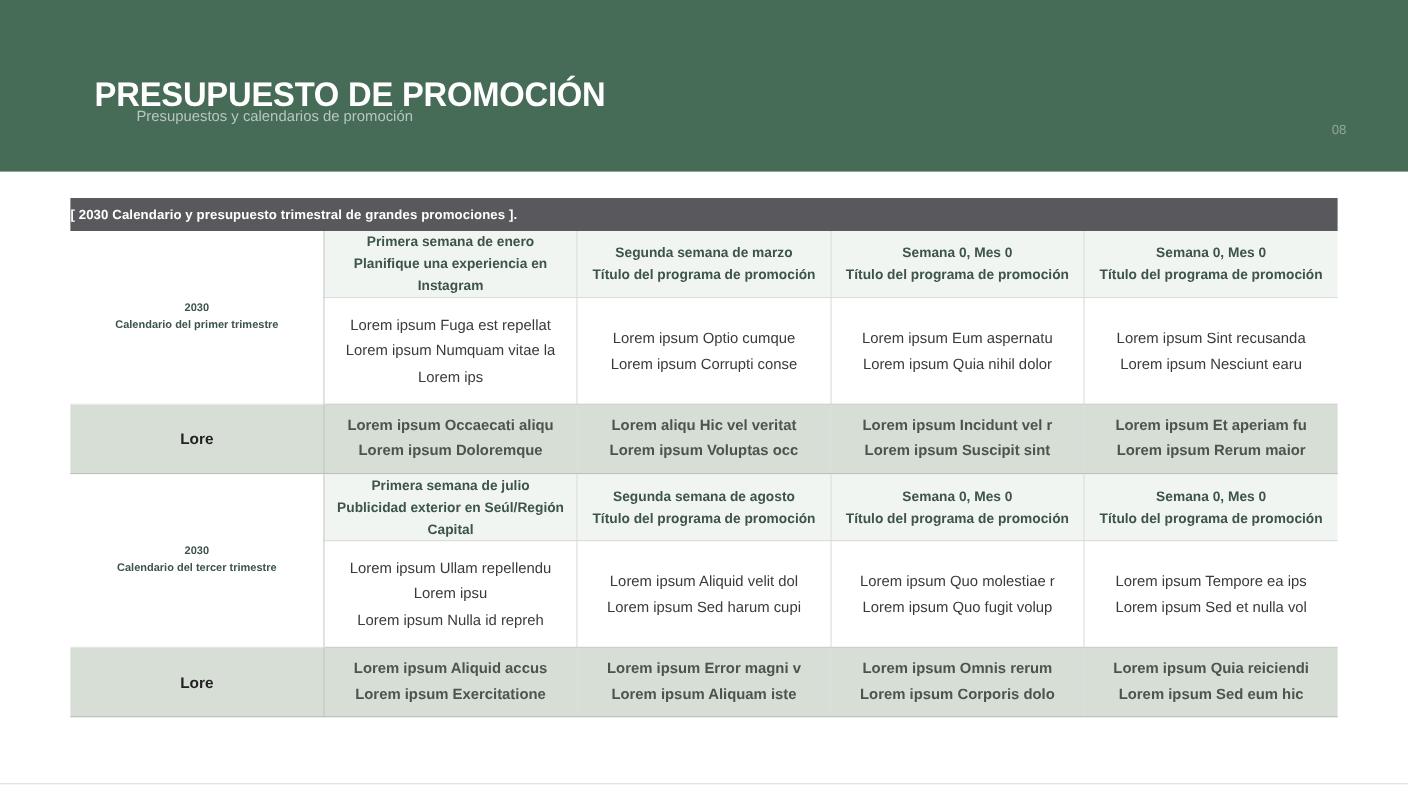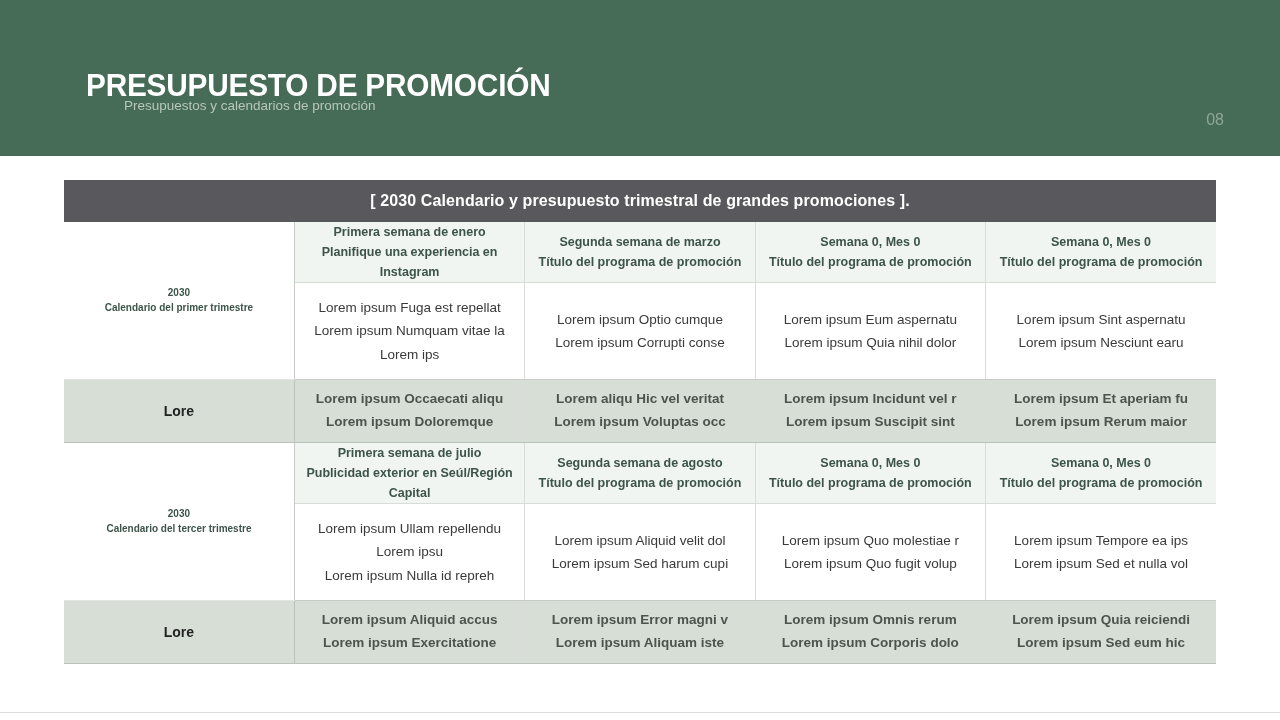--- a/index.html
+++ b/index.html
@@ -49,21 +49,21 @@
     color: #b7c7bc;
     margin-left: 22px;
     white-space: nowrap;
     line-height: 1;
     position: relative;
     top: -2px;
     padding-left: 38px;
   }
   .page-number {
     margin-left: auto;
-    font-size: 16px;
+    font-size: 12px;
     color: #8fa797;
     line-height: 1;
     position: relative;
     top: -3px;
   }
 
   
   .table-wrap {
     position: absolute;
     left: 64px;
@@ -76,24 +76,24 @@
     table-layout: fixed;
   }
   table.sched td, table.sched th {
     padding: 0;
     vertical-align: middle;
   }
 
   .tbl-title {
     background: #59585c;
     color: #ffffff;
-    font-size: 16px;
-    font-weight: bold;
-    text-align: center;
-    height: 42px;
+    font-size: 12px;
+    font-weight: bold;
+    text-align: left;
+    height: 30px;
     letter-spacing: 0.1px;
   }
 
   
   .label-cell {
     width: 172px;
     background: #ffffff;
     text-align: center;
     color: #3d544a;
     font-size: 10px;
@@ -218,21 +218,21 @@
         </td>
         <td class="body-cell">
           <span>Lorem ipsum Optio cumque</span>
           <span>Lorem ipsum Corrupti conse</span>
         </td>
         <td class="body-cell">
           <span>Lorem ipsum Eum aspernatu</span>
           <span>Lorem ipsum Quia nihil dolor</span>
         </td>
         <td class="body-cell nc">
-          <span>Lorem ipsum Sint aspernatu</span>
+          <span>Lorem ipsum Sint recusanda</span>
           <span>Lorem ipsum Nesciunt earu</span>
         </td>
       </tr>
 
       <tr class="tint">
         <td class="label-cell">Lore</td>
         <td class="body-cell">
           <span>Lorem ipsum Occaecati aliqu</span>
           <span>Lorem ipsum Doloremque</span>
         </td>

